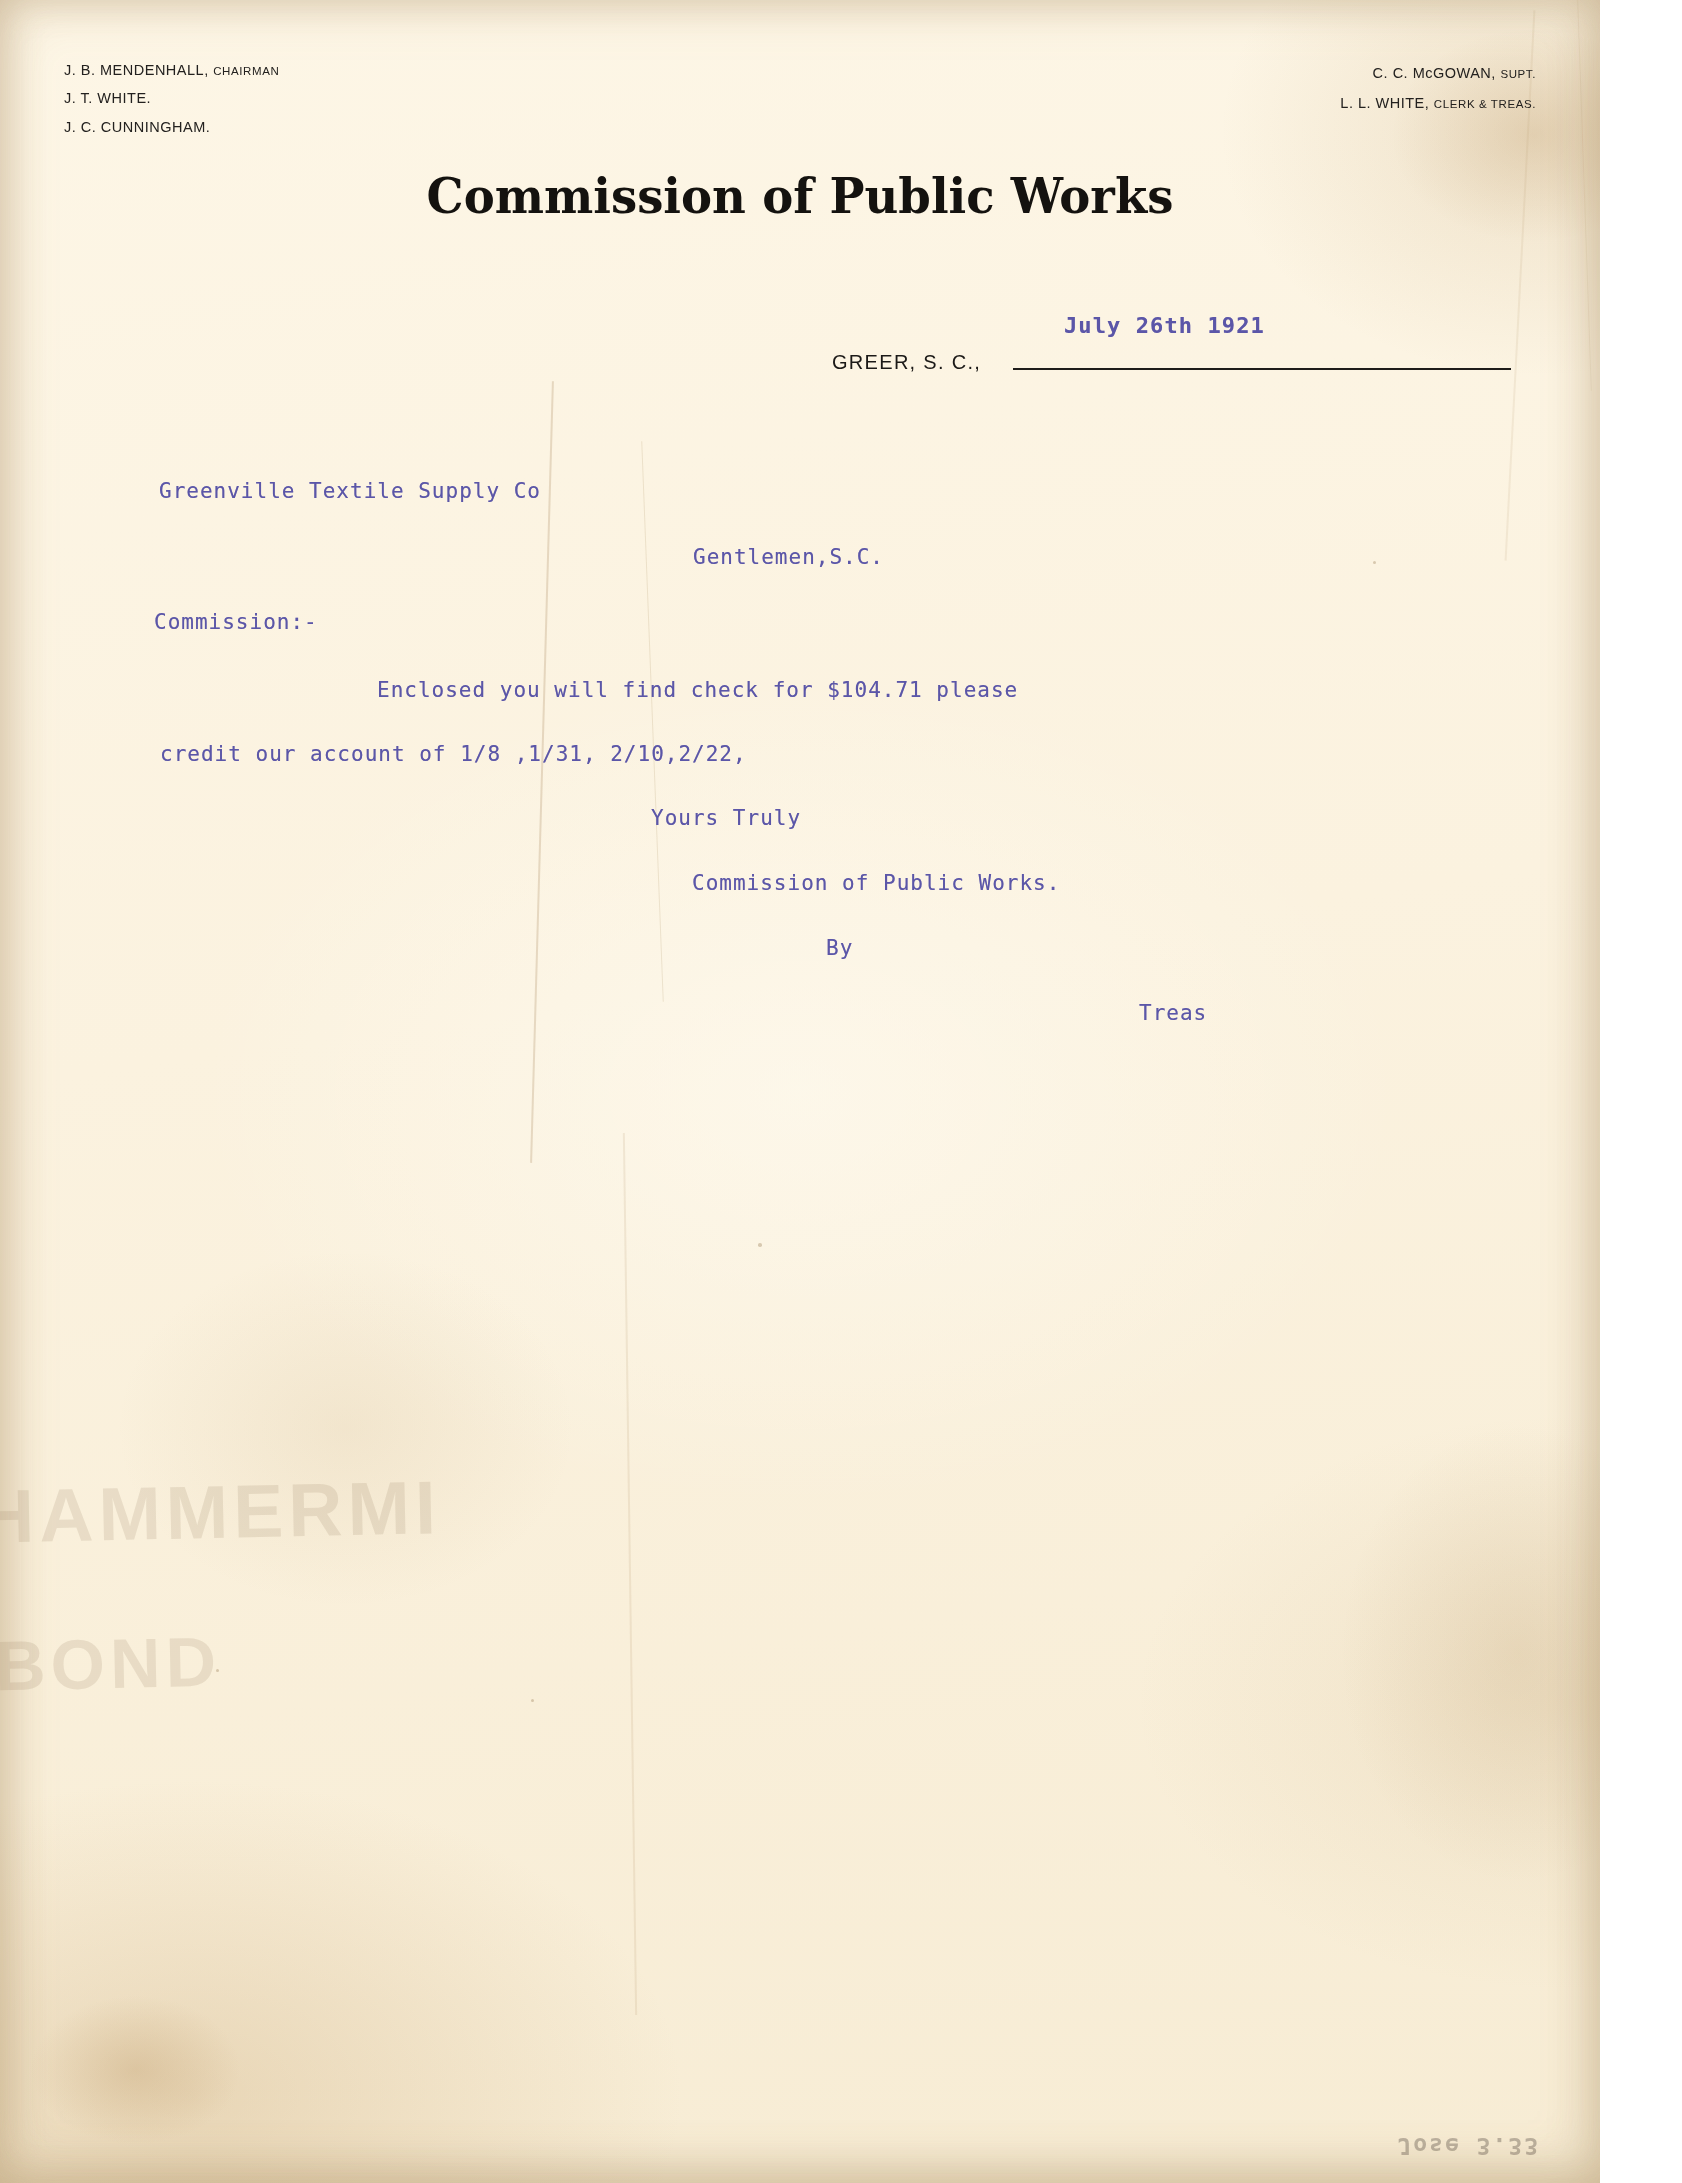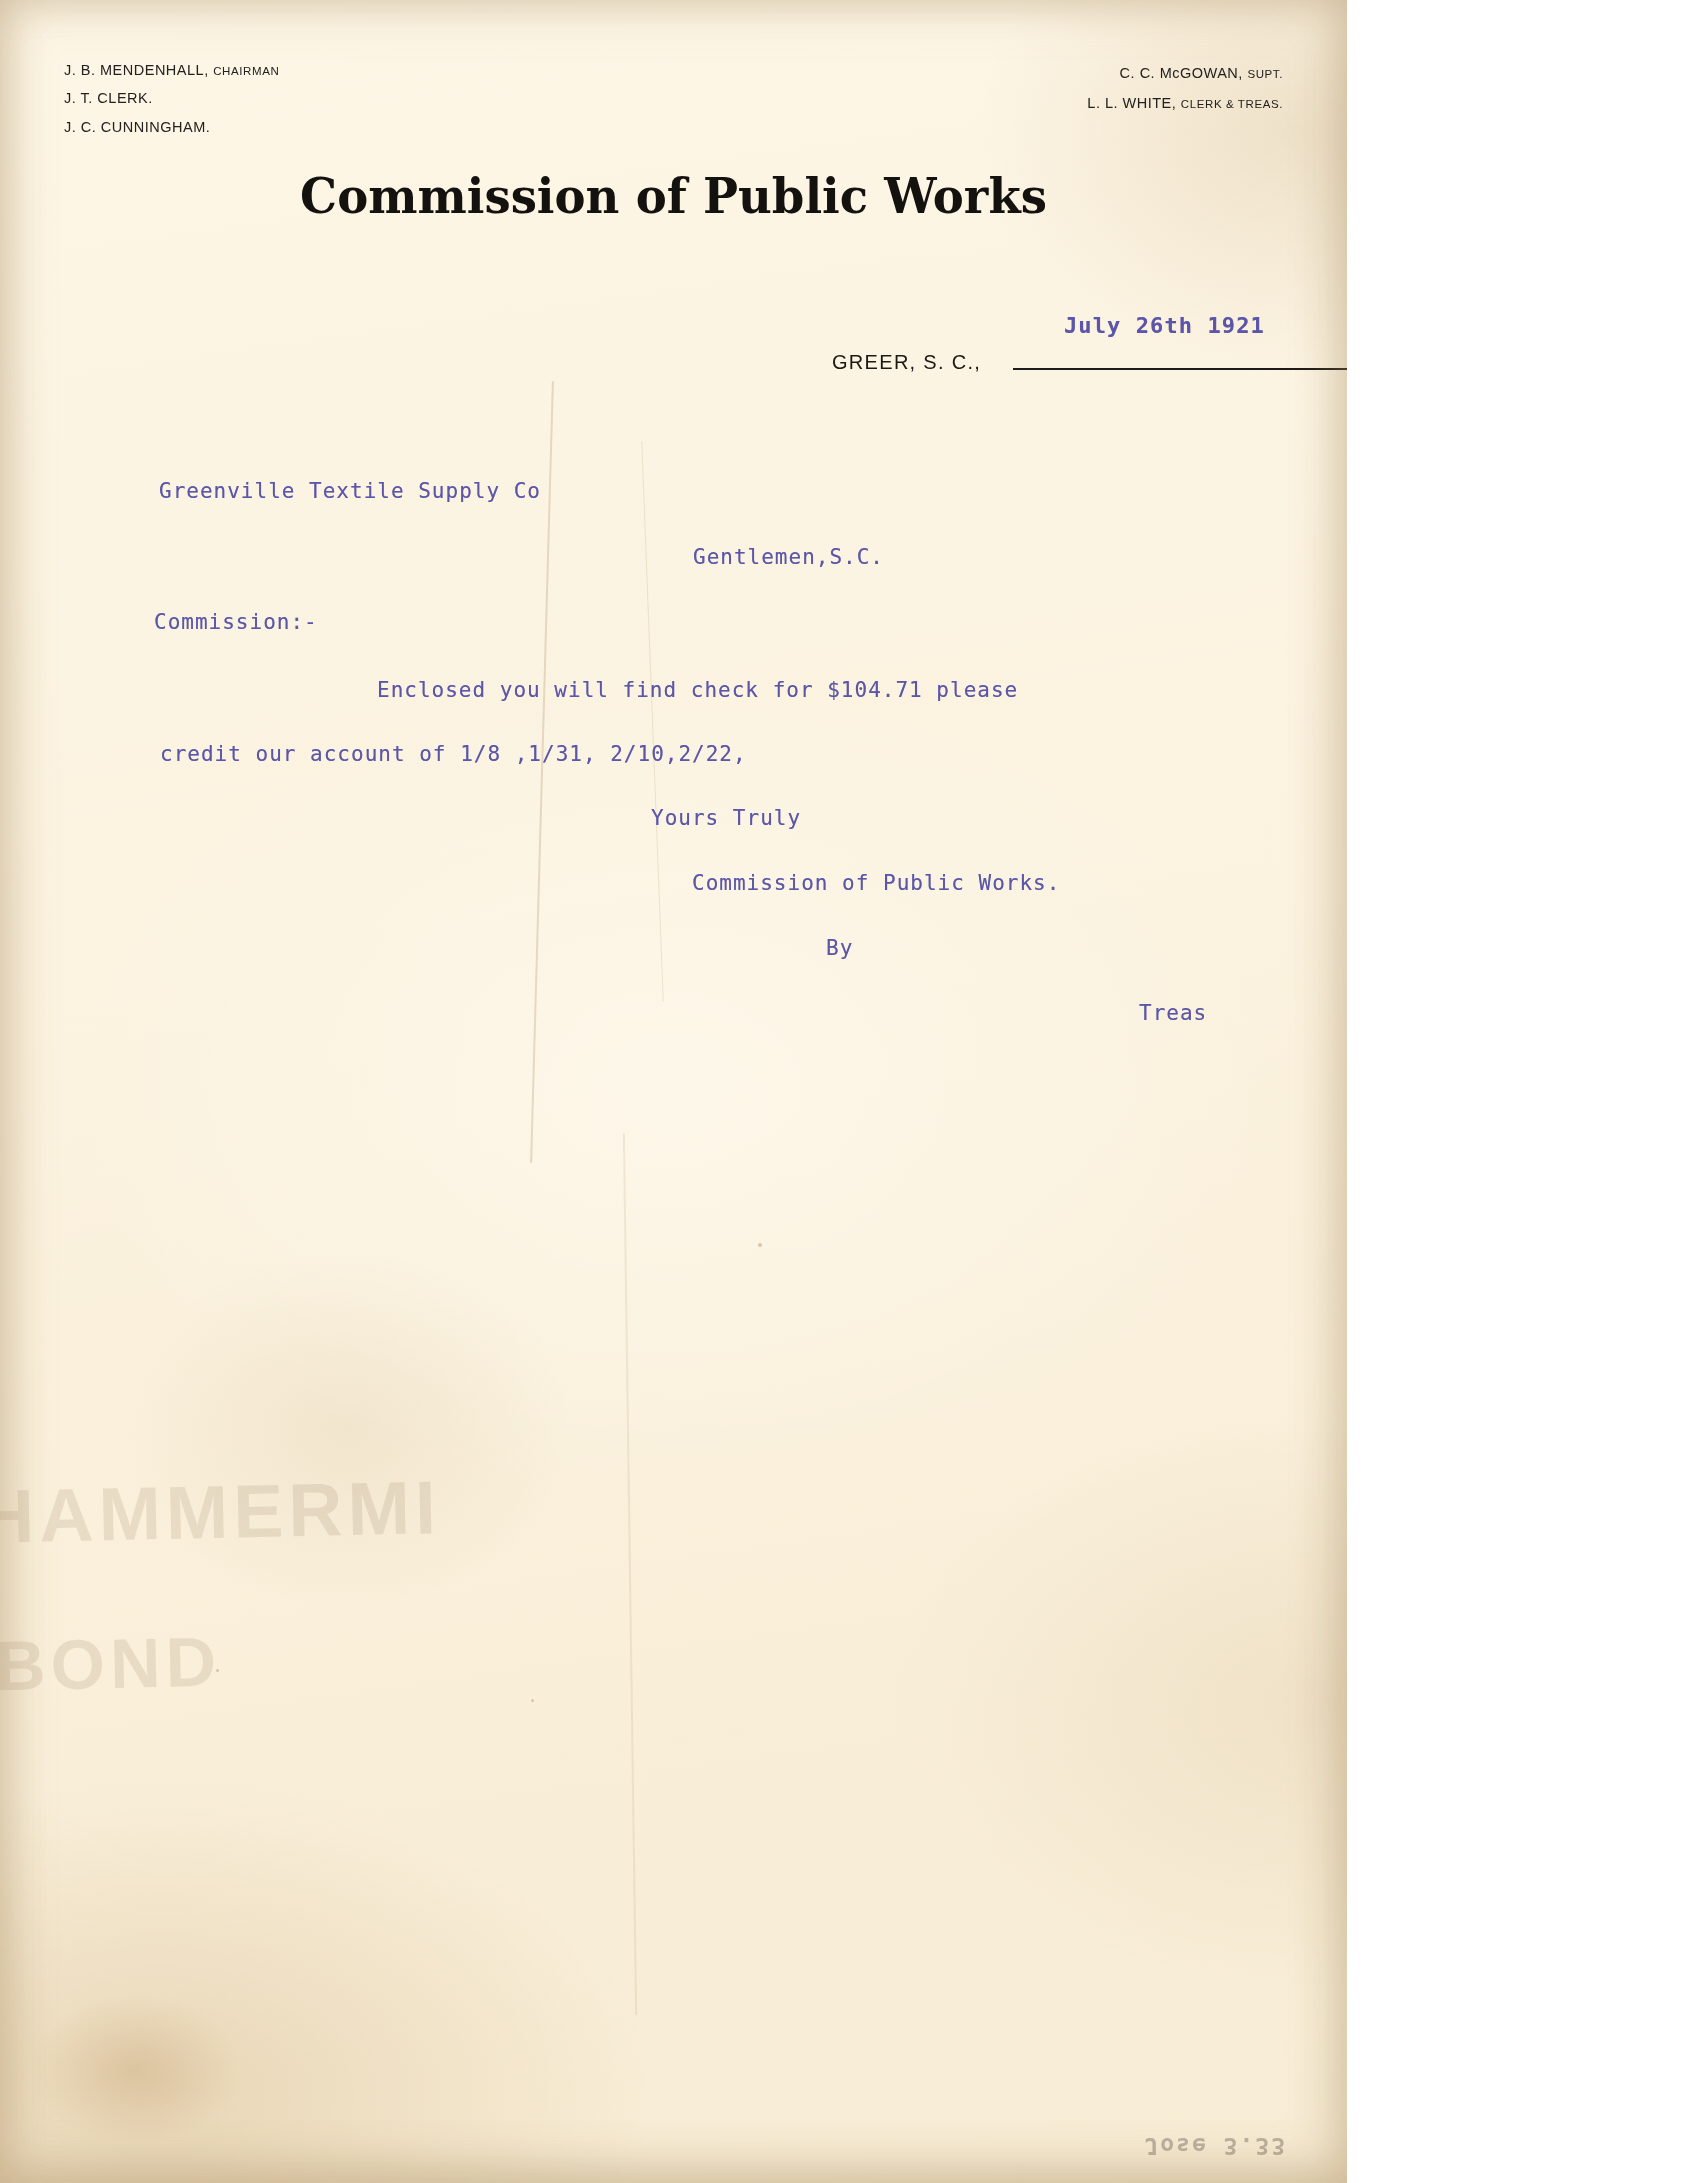--- a/index.html
+++ b/index.html
@@ -12,21 +12,21 @@
     height: 2183px;
     position: relative;
     overflow: hidden;
     font-family: "Liberation Sans", sans-serif;
   }
 
   
   #paper {
     position: absolute;
     left: 0; top: 0;
-    width: 1347px;
+    width: 1600px;
     height: 2183px;
     background:
       radial-gradient(ellipse 702px 451px at 12% 96%, rgba(196,160,108,0.30), rgba(196,160,108,0) 70%),
       radial-gradient(ellipse 451px 351px at 96% 6%, rgba(188,154,104,0.22), rgba(188,154,104,0) 70%),
       radial-gradient(ellipse 601px 401px at 98% 78%, rgba(190,158,110,0.16), rgba(190,158,110,0) 72%),
       radial-gradient(ellipse 802px 551px at 50% 50%, rgba(255,252,243,0.55), rgba(255,252,243,0) 75%),
       linear-gradient(172deg, #fdf6e6 0%, #fbf2df 45%, #f7ecd4 100%);
     overflow: hidden;
   }
 
@@ -202,21 +202,21 @@
   <div class="speck" style="left:531px; top:1699px; width:3px; height:3px;"></div>
   <div class="speck" style="left:1373px; top:561px; width:3px; height:3px;"></div>
   <div class="speck" style="left:216px;  top:1669px; width:3px; height:3px;"></div>
 
   <div id="officers-left">
     <div class="officer">
       <span>J. B. MENDENHALL,</span>
       <span class="role">CHAIRMAN</span>
     </div>
     <div class="officer">
-      <span>J. T. CLERK.</span>
+      <span>J. T. WHITE.</span>
     </div>
     <div class="officer">
       <span>J. C. CUNNINGHAM.</span>
     </div>
   </div>
 
   <div id="officers-right">
     <div class="officer">
       <span>C. C. McGOWAN,</span>
       <span class="role">SUPT.</span>

